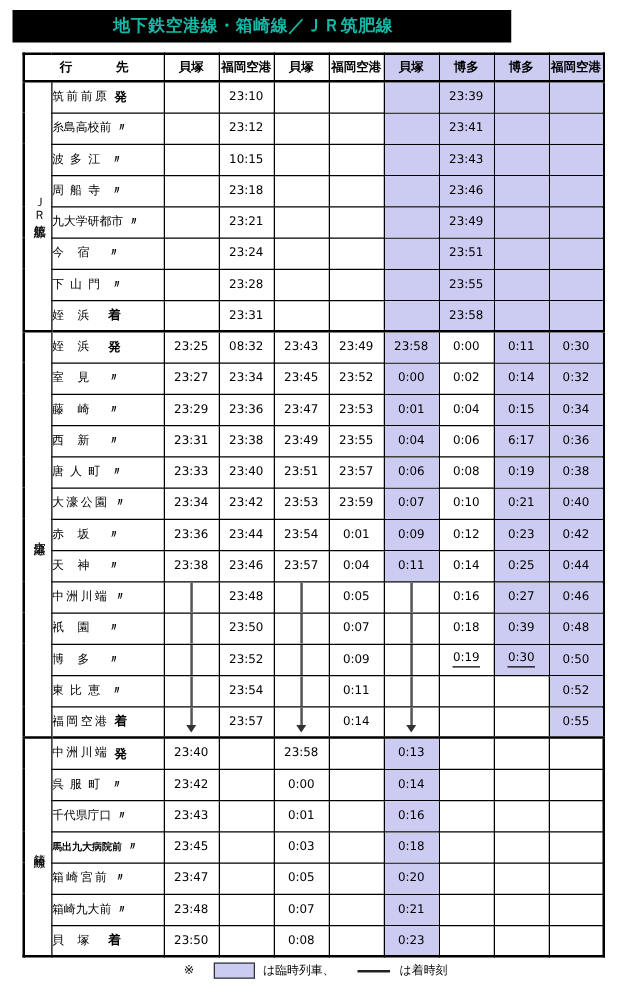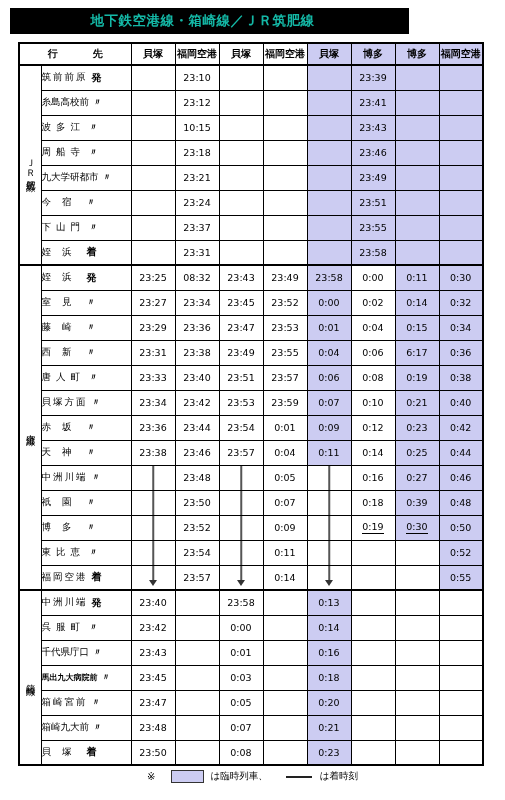--- a/index.html
+++ b/index.html
@@ -341,21 +341,21 @@
             <td class="tm shade"></td>
           </tr>
           <tr>
             <td class="sta">
               <div class="srow">
                 <span class="sname sp3">下山門</span>
                 <span class="smark">〃</span>
               </div>
             </td>
             <td class="tm"></td>
-            <td class="tm">23:37</td>
+            <td class="tm">23:28</td>
             <td class="tm"></td>
             <td class="tm"></td>
             <td class="tm shade"></td>
             <td class="tm shade">23:55</td>
             <td class="tm shade"></td>
             <td class="tm shade"></td>
           </tr>
           <tr>
             <td class="sta">
               <div class="srow">
@@ -449,21 +449,21 @@
             <td class="tm">23:51</td>
             <td class="tm">23:57</td>
             <td class="tm shade">0:06</td>
             <td class="tm">0:08</td>
             <td class="tm shade">0:19</td>
             <td class="tm shade">0:38</td>
           </tr>
           <tr>
             <td class="sta">
               <div class="srow">
-                <span class="sname sp4">貝塚方面</span>
+                <span class="sname sp4">大濠公園</span>
                 <span class="smark">〃</span>
               </div>
             </td>
             <td class="tm">23:34</td>
             <td class="tm">23:42</td>
             <td class="tm">23:53</td>
             <td class="tm">23:59</td>
             <td class="tm shade">0:07</td>
             <td class="tm">0:10</td>
             <td class="tm shade">0:21</td>

